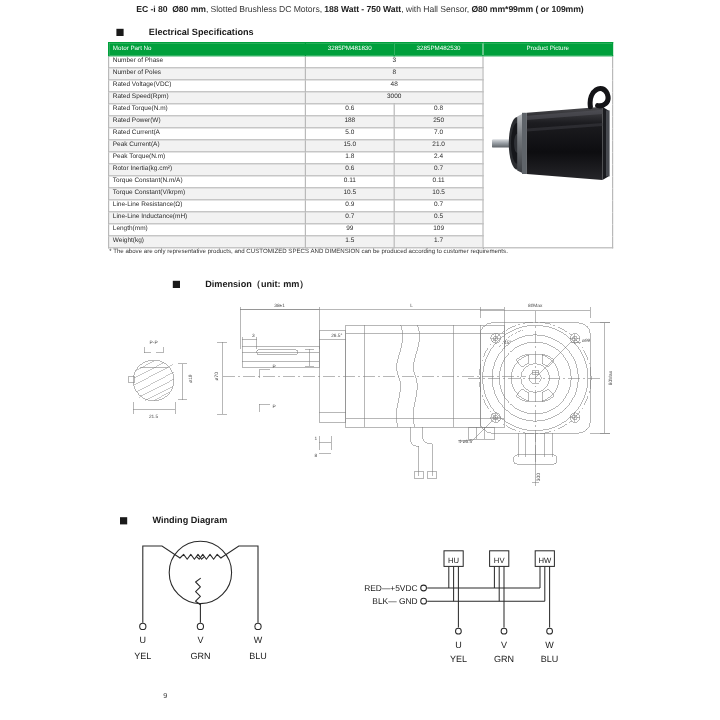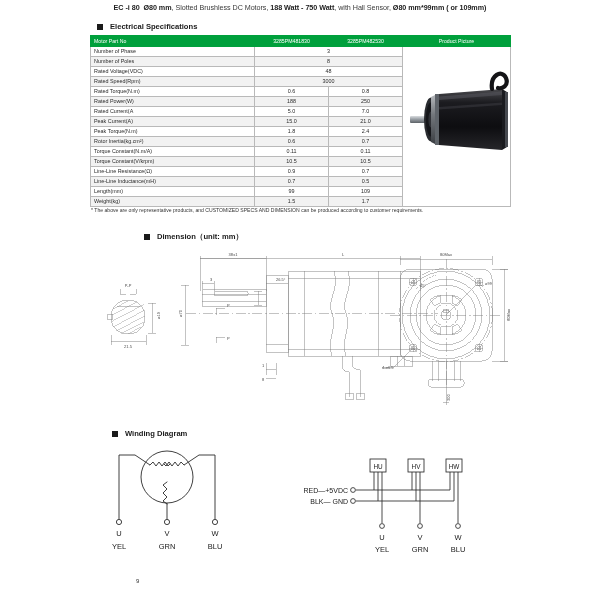--- a/index.html
+++ b/index.html
@@ -29,21 +29,21 @@
     color: #222;
   }
   .doc-title .b { font-weight: bold; }
   .doc-title .n { font-weight: normal; color: #3a3a3a; }
 
   
   .sect {
     position: absolute;
     display: flex;
     align-items: center;
-    gap: 7px;
+    gap: 21px;
     font-size: 7.6px;
     font-weight: bold;
     color: #1a1a1a;
     white-space: nowrap;
   }
   .sect .bullet {
     width: 6px; height: 6px;
     background: #1a1a1a;
     display: inline-block;
   }
@@ -446,21 +446,21 @@
         <text x="356" y="11" text-anchor="middle">80Max</text>
         <text x="420" y="70" text-anchor="middle" transform="rotate(-90,420,70)">80Max</text>
         <text x="395" y="40">ø99</text>
         <text x="330" y="42">45°</text>
         <text x="292" y="124">4-ø6.5</text>
         <text x="360" y="156" transform="rotate(-90,360,156)">300</text>
       </g>
     </svg>
   </div>
 
-  <div class="sect" style="left:112px; top:429px;">
+  <div class="sect" style="left:100px; top:429px;">
     <span class="bullet"></span>
     <span>Winding Diagram</span>
   </div>
 
   <div class="wind-wrap">
     <svg width="200" height="110" viewBox="0 0 200 110">
       <g stroke="#2a2a2a" fill="none" stroke-width="0.9">
 
         <circle cx="72" cy="32" r="26"></circle>
 

